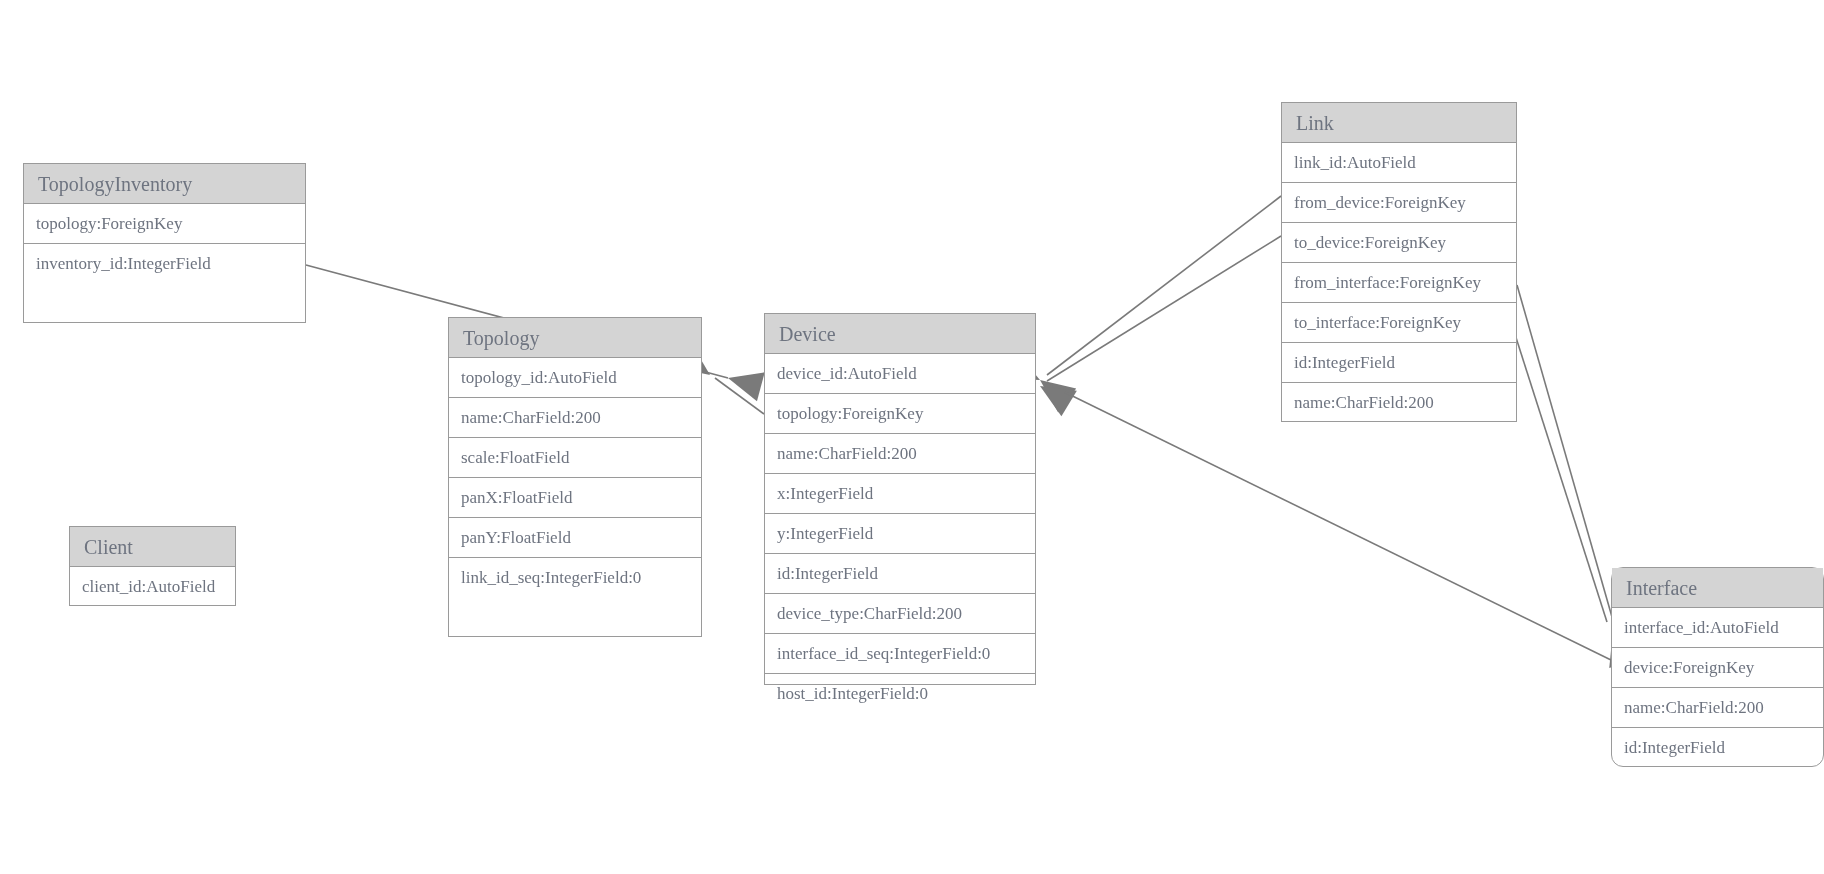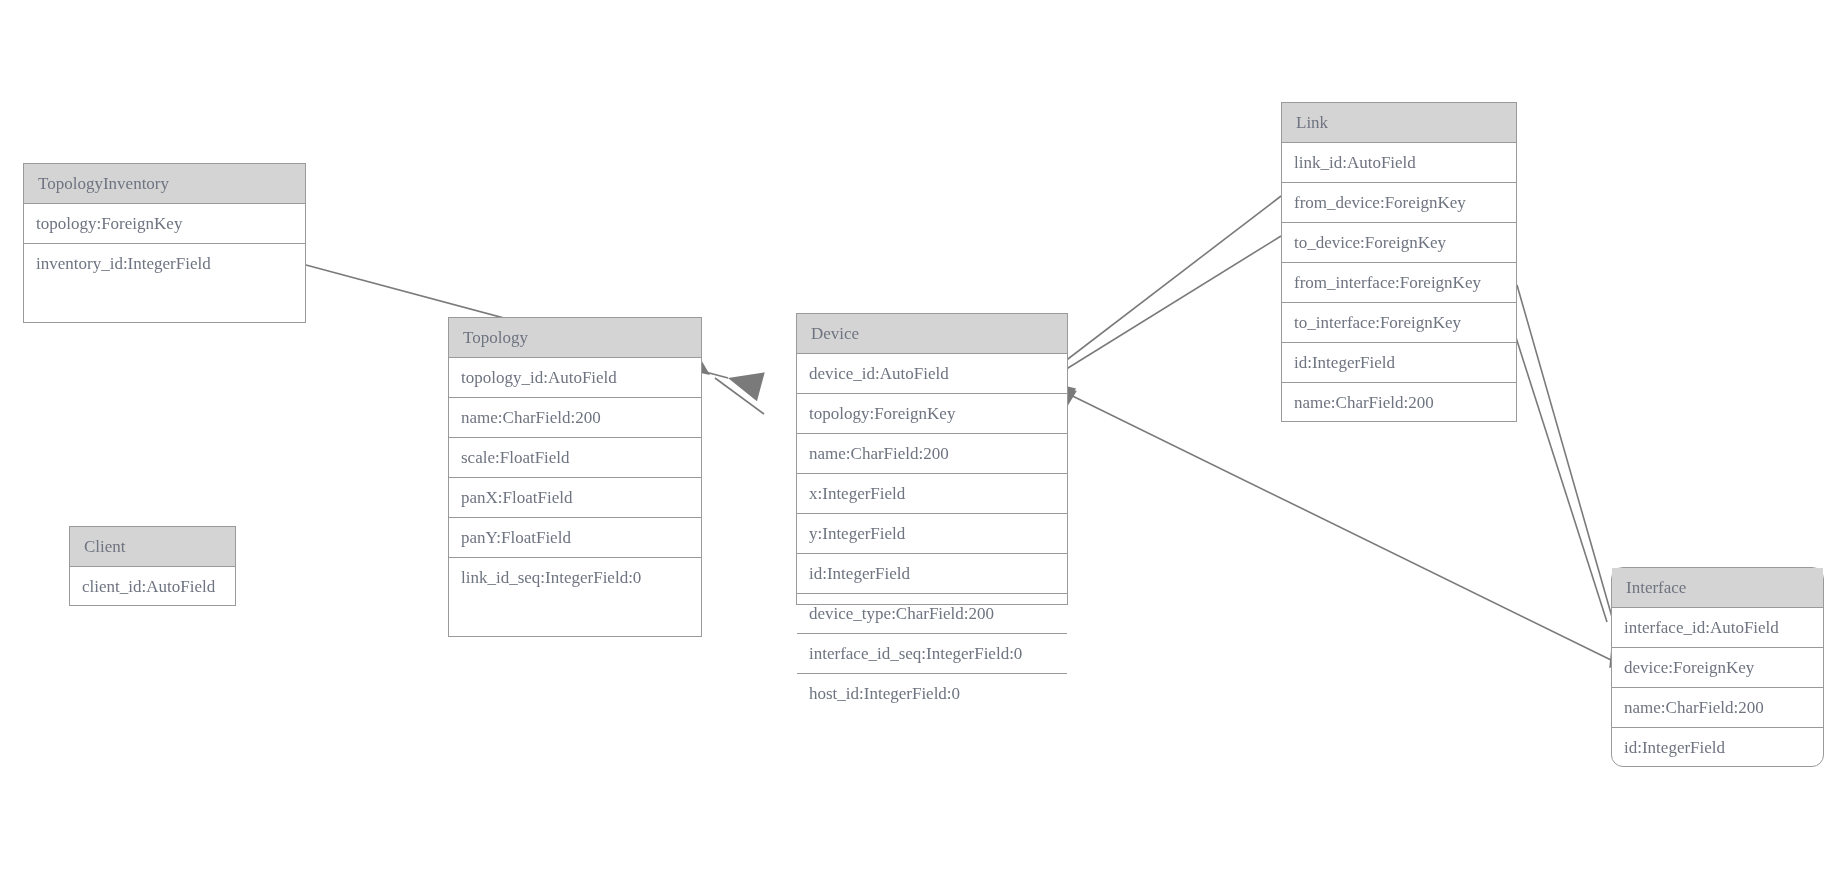--- a/index.html
+++ b/index.html
@@ -34,21 +34,21 @@
     box-sizing: border-box;
     border: 1px solid #9a9a9a;
     background: #ffffff;
     z-index: 2;
   }
   .entity-header {
     box-sizing: border-box;
     background: #d4d4d4;
     border-bottom: 1px solid #9a9a9a;
     color: #6e7480;
-    font-size: 17px;
+    font-size: 20px;
     line-height: 40px;
     height: 40px;
     padding: 0 0 0 14px;
     white-space: nowrap;
     overflow: hidden;
   }
   .entity-fields {
     display: block;
   }
   .field-row {
@@ -122,21 +122,21 @@
         <div class="entity-header">Topology</div>
         <div class="entity-fields">
           <div class="field-row">topology_id:AutoField</div>
           <div class="field-row">name:CharField:200</div>
           <div class="field-row">scale:FloatField</div>
           <div class="field-row">panX:FloatField</div>
           <div class="field-row">panY:FloatField</div>
           <div class="field-row">link_id_seq:IntegerField:0</div>
         </div>
       </div>
-      <div class="entity" style="left: 764px; top: 313px; width: 272px; height: 292px; margin-left: 32px;">
+      <div class="entity" style="left: 764px; top: 313px; width: 272px; height: 372px;">
         <div class="entity-header">Device</div>
         <div class="entity-fields">
           <div class="field-row">device_id:AutoField</div>
           <div class="field-row">topology:ForeignKey</div>
           <div class="field-row">name:CharField:200</div>
           <div class="field-row">x:IntegerField</div>
           <div class="field-row">y:IntegerField</div>
           <div class="field-row">id:IntegerField</div>
           <div class="field-row">device_type:CharField:200</div>
           <div class="field-row">interface_id_seq:IntegerField:0</div>

